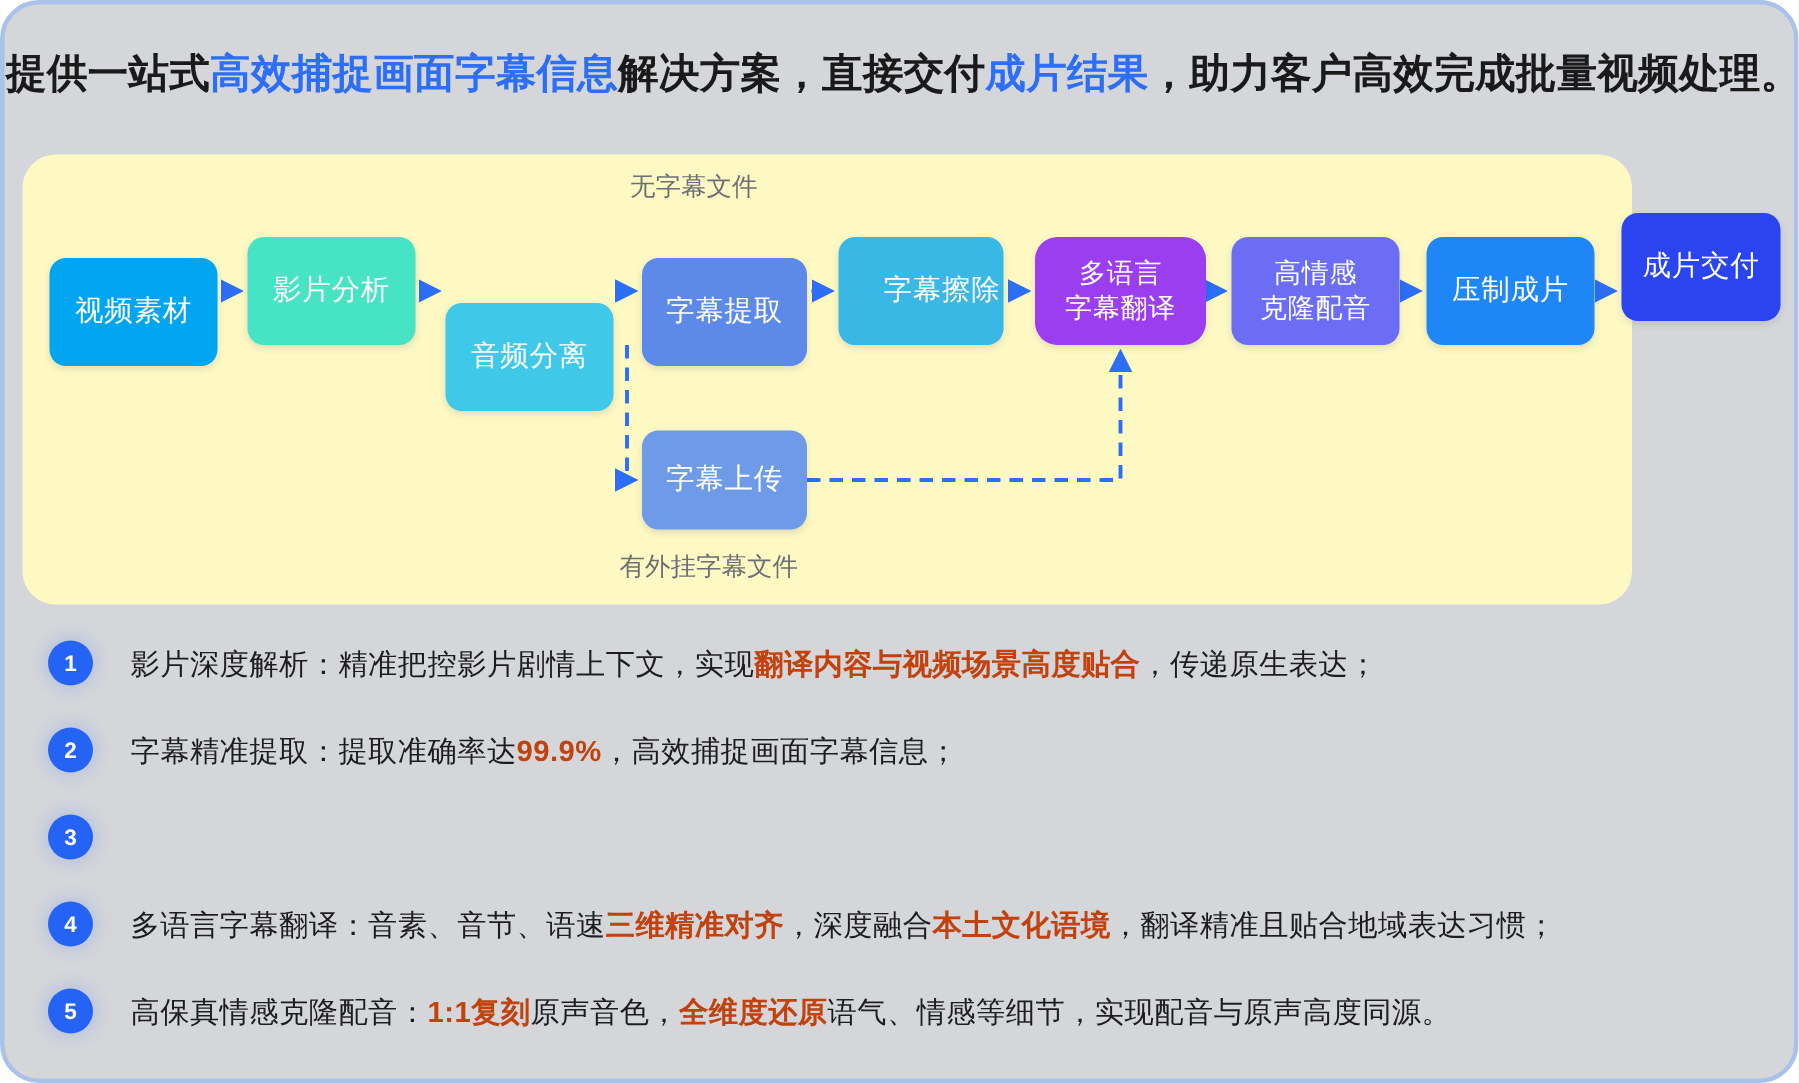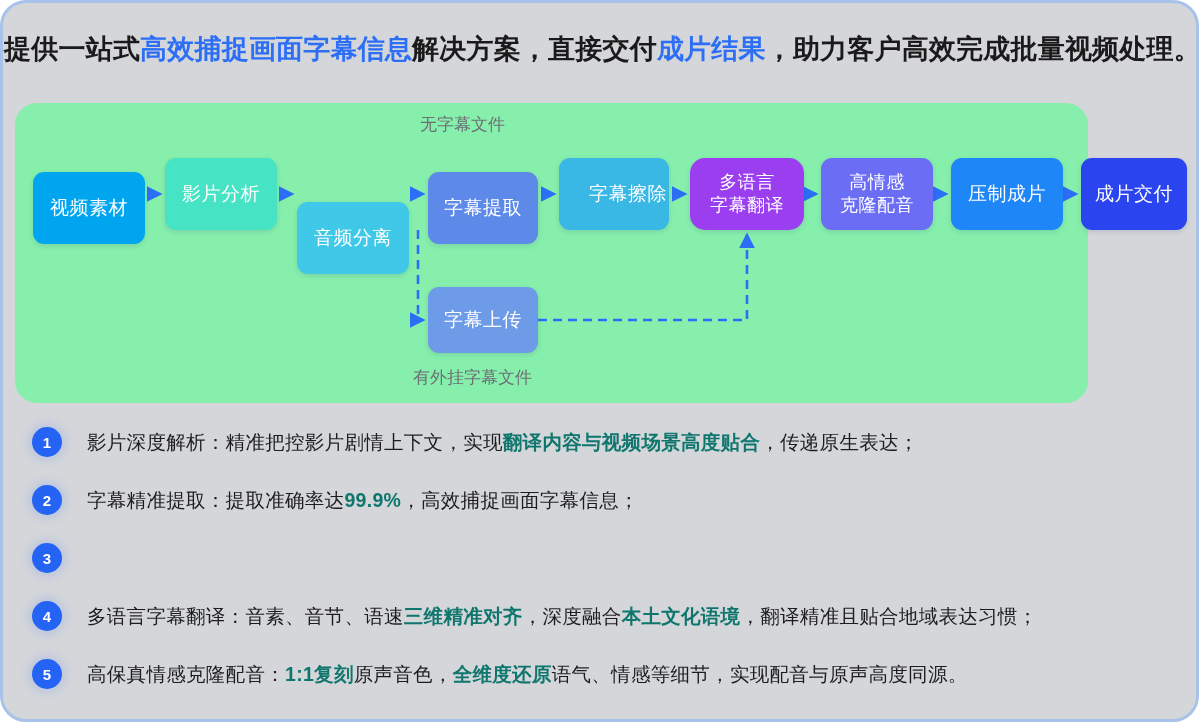--- a/index.html
+++ b/index.html
@@ -30,21 +30,21 @@
     letter-spacing: 0.2px;
     white-space: nowrap;
   }
   #headline .hl { color: #2c6ef5; }
 
   
   #flow-panel {
     position: absolute;
     left: 12px; top: 100px;
     width: 1073px; height: 300px;
-    background: #86efac;
+    background: #fef9c3;
     border-radius: 22px;
   }
 
   .flow-caption {
     position: absolute;
     font-size: 17px;
     color: #6c7076;
     white-space: nowrap;
   }
   #caption-top  { left: 405px; top: 10px; }
@@ -97,21 +97,21 @@
     box-shadow: 0 0 10px 3px rgba(55,110,245,.18);
   }
   .btext {
     position: absolute;
     left: 84px;
     font-size: 19.5px;
     color: #1d1d1f;
     white-space: nowrap;
     letter-spacing: .3px;
   }
-  .btext .em { color: #0f766e; font-weight: bold; }
+  .btext .em { color: #c2410c; font-weight: bold; }
 </style>
 </head>
 <body>
 
 <div id="page">
 
   <div id="headline"><span class="">提供一站式</span><span class="hl">高效捕捉画面字幕信息</span><span class="">解决方案，直接交付</span><span class="hl">成片结果</span><span class="">，助力客户高效完成批量视频处理。</span></div>
 
   <div id="flow-panel">
     <svg id="wires">
@@ -137,21 +137,21 @@
         <div class="node" style="left: 18px; top: 69px; width: 112px; height: 72px; background: rgb(0, 165, 240);">视频素材</div>
         <div class="node" style="left: 150px; top: 55px; width: 112px; height: 72px; background: rgb(70, 227, 196);">影片分析</div>
         <div class="node" style="left: 282px; top: 55px; width: 112px; height: 72px; background: rgb(63, 200, 232); margin-top: 44px;">音频分离</div>
         <div class="node" style="left: 413px; top: 69px; width: 110px; height: 72px; background: rgb(93, 138, 232);">字幕提取</div>
         <div class="node" style="left: 544px; top: 55px; width: 110px; height: 72px; background: rgb(57, 183, 229); padding-left: 28px;">字幕擦除</div>
         <div class="node two-line" style="left: 675px; top: 55px; width: 114px; height: 72px; background: rgb(155, 62, 240); border-radius: 15px;">多语言
 字幕翻译</div>
         <div class="node two-line" style="left: 806px; top: 55px; width: 112px; height: 72px; background: rgb(107, 110, 245);">高情感
 克隆配音</div>
         <div class="node" style="left: 936px; top: 55px; width: 112px; height: 72px; background: rgb(30, 134, 247);">压制成片</div>
-        <div class="node" style="left: 1066px; top: 55px; width: 106px; height: 72px; background: rgb(42, 69, 239);">成片交付</div>
+        <div class="node" style="left: 1066px; top: 39px; width: 106px; height: 72px; background: rgb(42, 69, 239);">成片交付</div>
         <div class="node" style="left: 413px; top: 184px; width: 110px; height: 66px; background: rgb(110, 155, 232);">字幕上传</div>
       </div>
   </div>
 
   <div id="bullets">
       <div class="bullet">
         <div class="badge">1</div>
         <div class="btext"><span class="">影片深度解析：精准把控影片剧情上下文，实现</span><span class="em">翻译内容与视频场景高度贴合</span><span class="">，传递原生表达；</span></div>
       </div>
       <div class="bullet">

